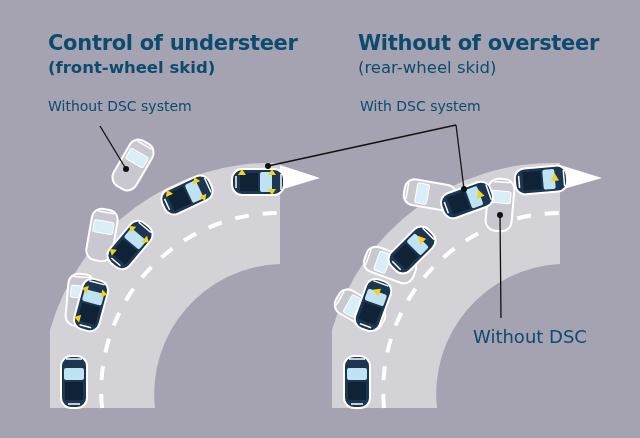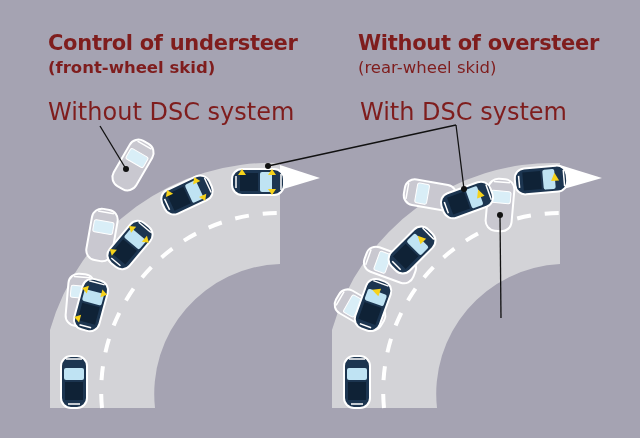--- a/index.html
+++ b/index.html
@@ -1,20 +1,20 @@
 <!DOCTYPE html>
 <html><head>
 <meta charset="utf-8">
 <style>
   html, body { margin:0; padding:0; }
   body { width:640px; height:438px; background:#a5a3b2; overflow:hidden; position:relative; font-family:"DejaVu Sans", sans-serif; }
-  .txt { position:absolute; color:#7f1d1d; white-space:nowrap; }
+  .txt { position:absolute; color:#0c4a6e; white-space:nowrap; }
   .title { font-weight:bold; font-size:21px; letter-spacing:-0.3px; }
   .sub { font-size:16.5px; }
-  .lbl { font-size:24px; }
+  .lbl { font-size:14px; }
   .lbl2 { font-size:18px; line-height:19px; }
   svg { position:absolute; left:0; top:0; }
 </style>
 </head>
 <body>
 
 <svg width="640" height="438" viewBox="0 0 640 438">
   <defs>
     <g id="car">
       <rect x="-13" y="-26" width="26" height="52" rx="10" fill="#1c3550" stroke="#ffffff" stroke-width="2"></rect>
@@ -100,13 +100,14 @@
 </svg>
 
 <div class="txt title" style="left:48px;top:31px;">Control of understeer</div>
 <div class="txt sub" style="left:48px;top:58px;font-weight:bold;">(front-wheel skid)</div>
 <div class="txt lbl" style="left:48px;top:98px;">Without DSC system</div>
 
 <div class="txt title" style="left:358px;top:31px;">Without of oversteer</div>
 <div class="txt sub" style="left:358px;top:58px;">(rear-wheel skid)</div>
 <div class="txt lbl" style="left:360px;top:98px;text-align:right;">With DSC system</div>
 <div class="txt lbl2" style="left:473px;top:327px;">
+  <div>Without DSC</div>
 </div>
 
 </body></html>

